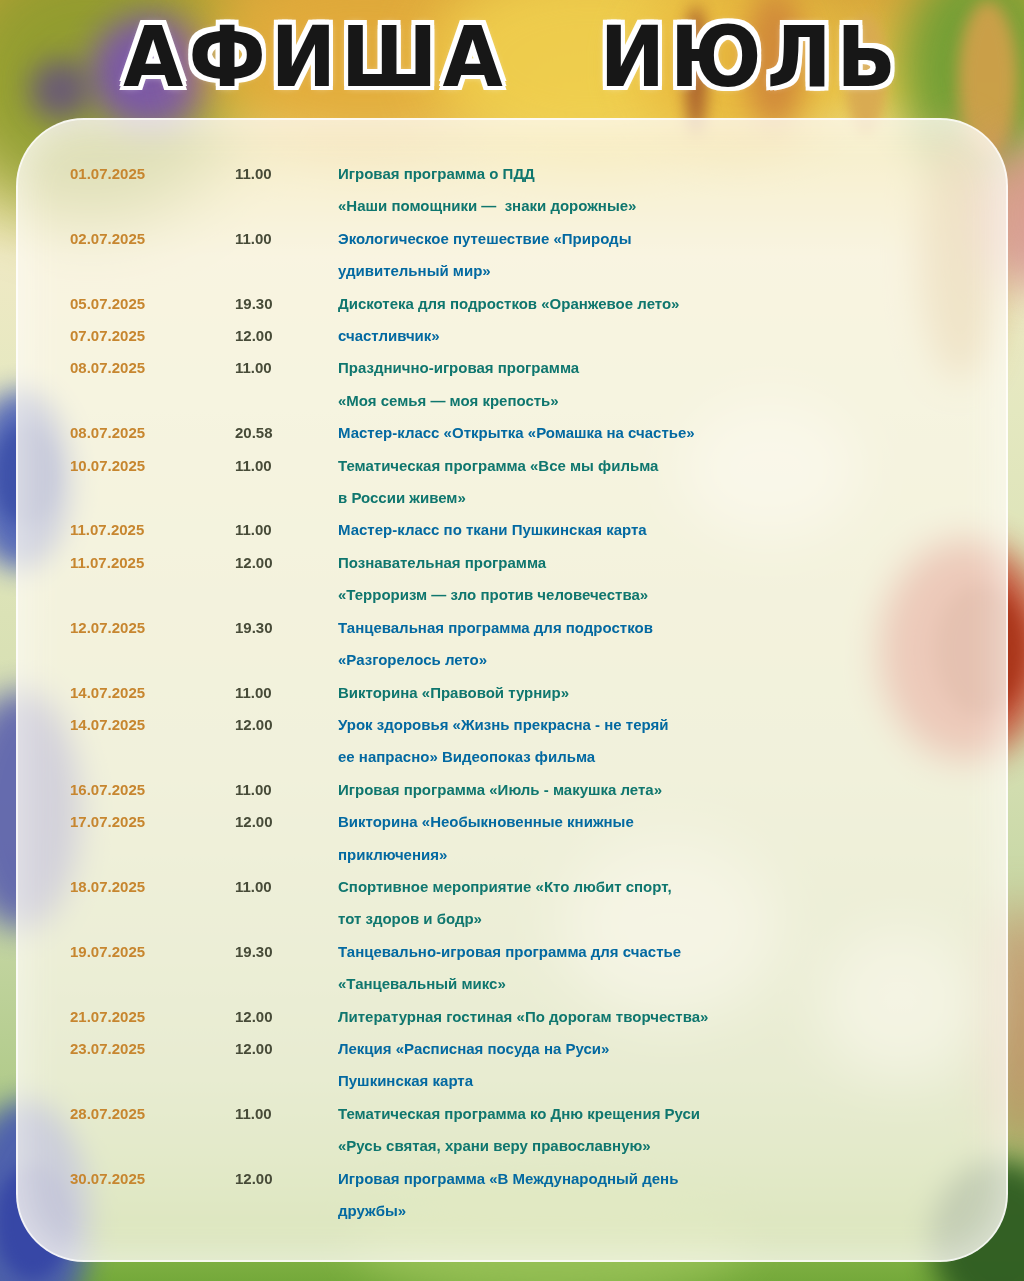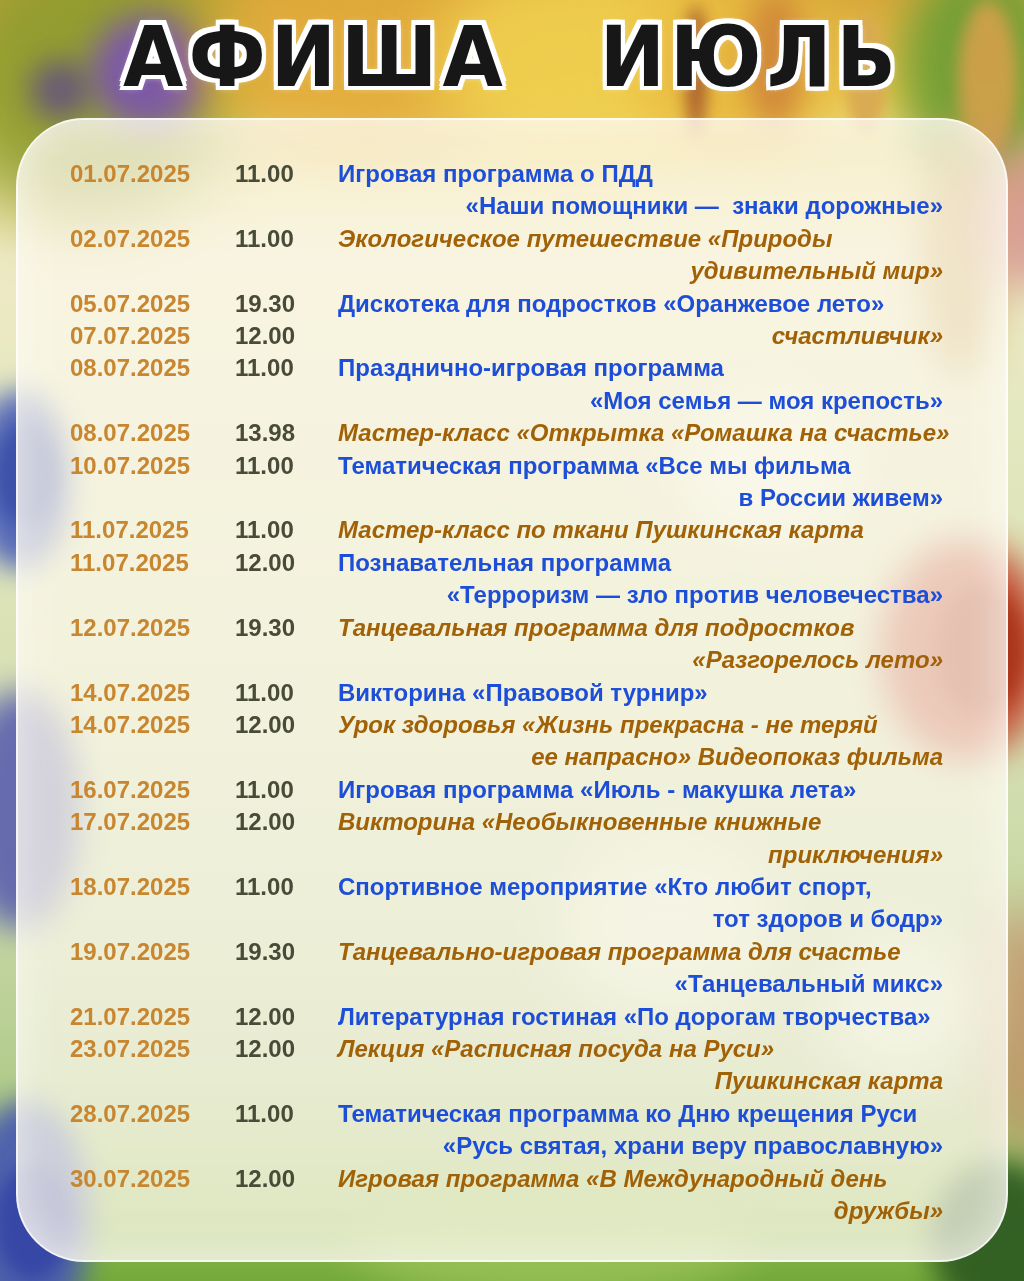--- a/index.html
+++ b/index.html
@@ -34,29 +34,29 @@
       -3px -3px 0 #fff, 3px -3px 0 #fff, -3px 3px 0 #fff, 3px 3px 0 #fff,
       0 0 8px rgba(255,255,255,.9);
     transform:scaleY(1.08);
     transform-origin:top center;
   }
   .list{
     position:absolute;left:16px;right:16px;top:118px;bottom:19px;
     padding:40px 61px 0 54px;
     box-sizing:border-box;
     z-index:4;
-    font-size:24px;font-weight:700;line-height:32.4px;border-radius:30px;
+    font-size:15px;font-weight:700;line-height:32.4px;border-radius:30px;
   }
   .row{display:grid;grid-template-columns:165px 103px 605px;}
   .cell-date{color:#c7862f;white-space:nowrap;}
   .cell-time{color:#474b38;white-space:nowrap;}
   .evline{white-space:nowrap;}
-  .evline.right{text-align:right;}
-  .tone-green{color:#a16207;font-style:italic;}
-  .tone-maroon{color:#1d4ed8;}
+  .evline.right{}
+  .tone-green{color:#0369a1;}
+  .tone-maroon{color:#0f766e;}
 </style>
 </head>
 <body>
 
 <div class="backdrop">
   <div class="blob" style="left:-60px;top:-60px;width:300px;height:280px;background:#8a9a2e;filter:blur(35px);opacity:.9;"></div>
   <div class="blob" style="left:90px;top:15px;width:120px;height:115px;background:#7a52b2;filter:blur(16px);opacity:.9;"></div>
   <div class="blob" style="left:30px;top:60px;width:60px;height:60px;background:#5a4090;filter:blur(14px);opacity:.7;"></div>
   <div class="blob" style="left:200px;top:-30px;width:330px;height:180px;background:#e2a93a;filter:blur(30px);opacity:.85;"></div>
   <div class="blob" style="left:430px;top:-40px;width:320px;height:200px;background:#f0cf4e;filter:blur(28px);opacity:.9;"></div>
@@ -124,21 +124,21 @@
     <div class="row">
       <div class="cell-date">08.07.2025</div>
       <div class="cell-time">11.00</div>
       <div>
         <div class="evline tone-maroon">Празднично-игровая программа</div>
         <div class="evline tone-maroon right">«Моя семья — моя крепость»</div>
       </div>
     </div>
     <div class="row">
       <div class="cell-date">08.07.2025</div>
-      <div class="cell-time">13.98</div>
+      <div class="cell-time">20.58</div>
       <div>
         <div class="evline tone-green">Мастер-класс «Открытка «Ромашка на счастье»</div>
       </div>
     </div>
     <div class="row">
       <div class="cell-date">10.07.2025</div>
       <div class="cell-time">11.00</div>
       <div>
         <div class="evline tone-maroon">Тематическая программа «Все мы фильма</div>
         <div class="evline tone-maroon right">в России живем»</div>

